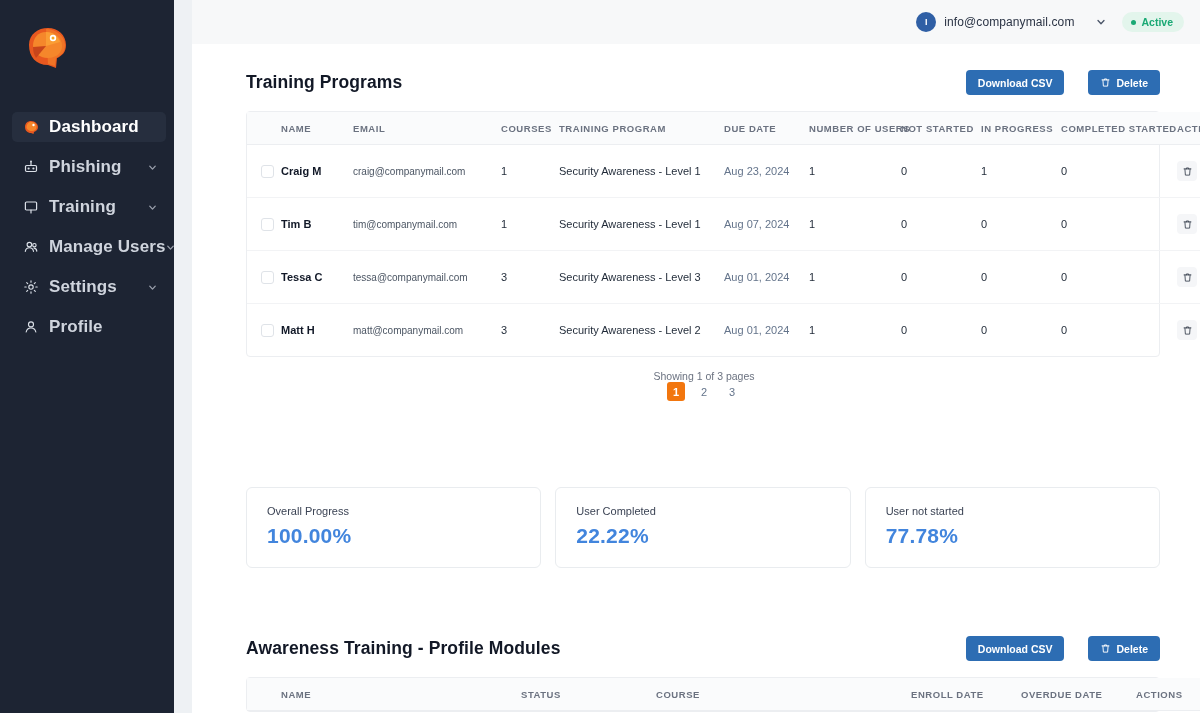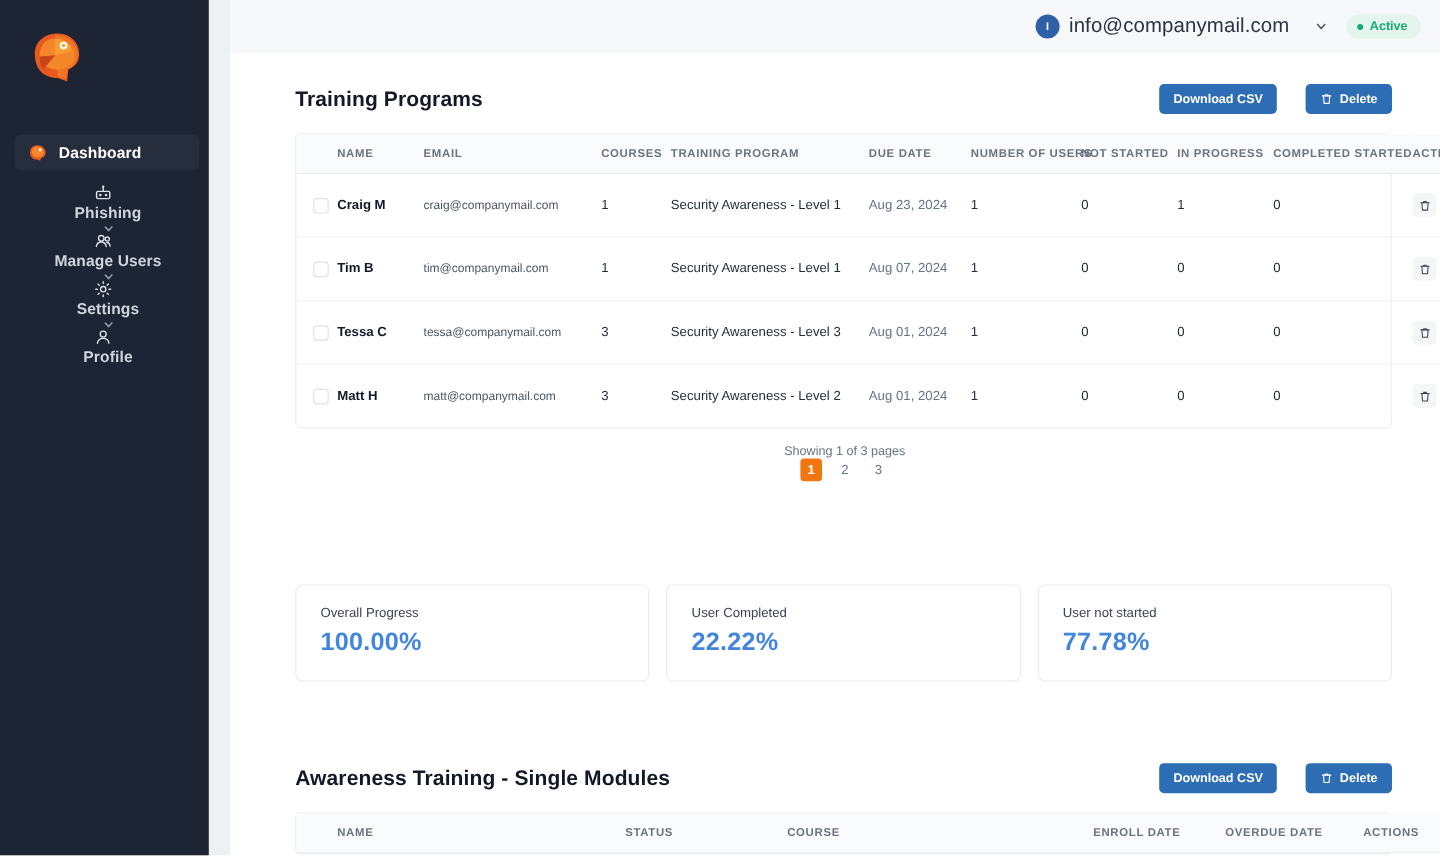--- a/index.html
+++ b/index.html
@@ -20,50 +20,50 @@
     position: relative; z-index: 5;
   }
   .logo-wrap { height: 96px; display:flex; align-items:center; padding-left: 22px; }
   .logo { width: 48px; height: 46px; position: relative; }
   .nav { margin-top: 16px; display:flex; flex-direction: column; }
   .nav-item {
     height: 30px; margin: 0 8px 4px 12px;
     display: flex; align-items: center;
     padding: 0 8px 0 10px;
     border-radius: 5px;
-    color: #cfd4dd; font-size: 13px; font-weight: 600;
+    color: #cfd4dd; font-size: 17px; font-weight: 600;
     letter-spacing: .1px;
     cursor: pointer;
     position: relative;
   }
   .nav-item .ico { width: 18px; height: 18px; margin-right: 9px; display:flex; align-items:center; justify-content:center; flex: 0 0 18px; }
   .nav-item .ico svg { display:block; }
   .nav-item .label { flex: 1 1 auto; white-space: nowrap; }
   .nav-item .chev { width: 12px; height: 12px; opacity: .75; display:flex; align-items:center; justify-content:center;}
   .nav-item.active { background: #262e3e; color: #ffffff; }
-  .nav-item.spaced { margin-top: 6px; flex-direction: column; }
+  .nav-item.spaced { margin-top: 6px; }
 
   
   .gap-strip { width: 18px; min-width:18px; height: 713px; background: #eef1f4; }
 
   
   .main { flex: 1 1 auto; height: 713px; position: relative; background:#ffffff; overflow: hidden; }
   .topbar {
     height: 44px; background: #f7f8f9;
     display: flex; align-items: center; justify-content: flex-end;
     padding-right: 16px;
   }
   .account { display:flex; align-items:center; gap: 8px; cursor:pointer; }
   .avatar-sm {
     width: 20px; height:20px; border-radius: 50%;
     background: #2f5fa5; color:#fff;
     font-size: 9px; font-weight:700;
     display:flex; align-items:center; justify-content:center;
   }
-  .account-email { font-size: 17px; color:#2b3445; letter-spacing:.1px; }
+  .account-email { font-size: 12px; color:#2b3445; letter-spacing:.1px; }
   .account-chev { width:14px; height:14px; display:flex;align-items:center;justify-content:center; color:#4a5568; margin-left:12px;}
   .badge-active {
     margin-left: 14px;
     background: #e3f5ec; color:#19a974;
     font-size: 10.5px; font-weight: 700;
     border-radius: 11px; padding: 4px 11px 4px 9px;
     display:flex; align-items:center; gap:5px;
     white-space: nowrap;
   }
   .badge-active .dot { width:5px; height:5px; border-radius:50%; background:#19a974; display:block; }
@@ -187,20 +187,34 @@
           </svg>
         </span>
         <span class="label">Phishing</span>
         <span class="chev">
           <svg width="11" height="11" viewBox="0 0 12 12" fill="none" stroke="#c3c9d4" stroke-width="1.4" stroke-linecap="round" stroke-linejoin="round">
               <path d="M3 4.5 L6 7.8 L9 4.5"></path>
             </svg>
         </span>
       </div>
 
+      <div class="nav-item spaced">
+        <span class="ico">
+          <svg width="16" height="16" viewBox="0 0 16 16" fill="none" stroke="#dbe0e8" stroke-width="1.2" stroke-linecap="round" stroke-linejoin="round">
+            <rect x="2.4" y="3" width="11.2" height="8" rx="1.1"></rect>
+            <path d="M8 11 L8 14"></path>
+          </svg>
+        </span>
+        <span class="label">Training</span>
+        <span class="chev">
+          <svg width="11" height="11" viewBox="0 0 12 12" fill="none" stroke="#c3c9d4" stroke-width="1.4" stroke-linecap="round" stroke-linejoin="round">
+              <path d="M3 4.5 L6 7.8 L9 4.5"></path>
+            </svg>
+        </span>
+      </div>
 
       <div class="nav-item spaced">
         <span class="ico">
           <svg width="16" height="16" viewBox="0 0 16 16" fill="none" stroke="#dbe0e8" stroke-width="1.15" stroke-linecap="round">
             <circle cx="6.4" cy="5.6" r="2.3"></circle>
             <path d="M2.3 12.4 C2.7 9.9 4.4 8.7 6.4 8.7 C8.4 8.7 10.1 9.9 10.5 12.4"></path>
             <circle cx="11.4" cy="6.2" r="1.7"></circle>
             <path d="M11 9.1 C12.6 9.2 13.6 10.4 13.8 12.1"></path>
           </svg>
         </span>
@@ -427,21 +441,21 @@
           <div class="stat-value">22.22%</div>
         </div>
         <div class="stat">
           <div class="stat-label">User not started</div>
           <div class="stat-value">77.78%</div>
         </div>
       </div>
 
       <div class="section2">
         <div class="section-head">
-          <h2 class="section-title">Awareness Training - Single Modules</h2>
+          <h2 class="section-title">Awareness Training - Profile Modules</h2>
           <div class="head-actions">
             <button class="btn">
               <span>Download CSV</span>
             </button>
             <button class="btn">
               <span class="bico">
                 <svg width="11" height="11" viewBox="0 0 14 14" fill="none" stroke="#ffffff" stroke-width="1.2" stroke-linecap="round" stroke-linejoin="round">
                     <path d="M2.6 3.7 H11.4"></path>
                     <path d="M5.6 3.7 V2.5 H8.4 V3.7"></path>
                     <path d="M3.7 3.7 L4.3 11.6 H9.7 L10.3 3.7"></path>

